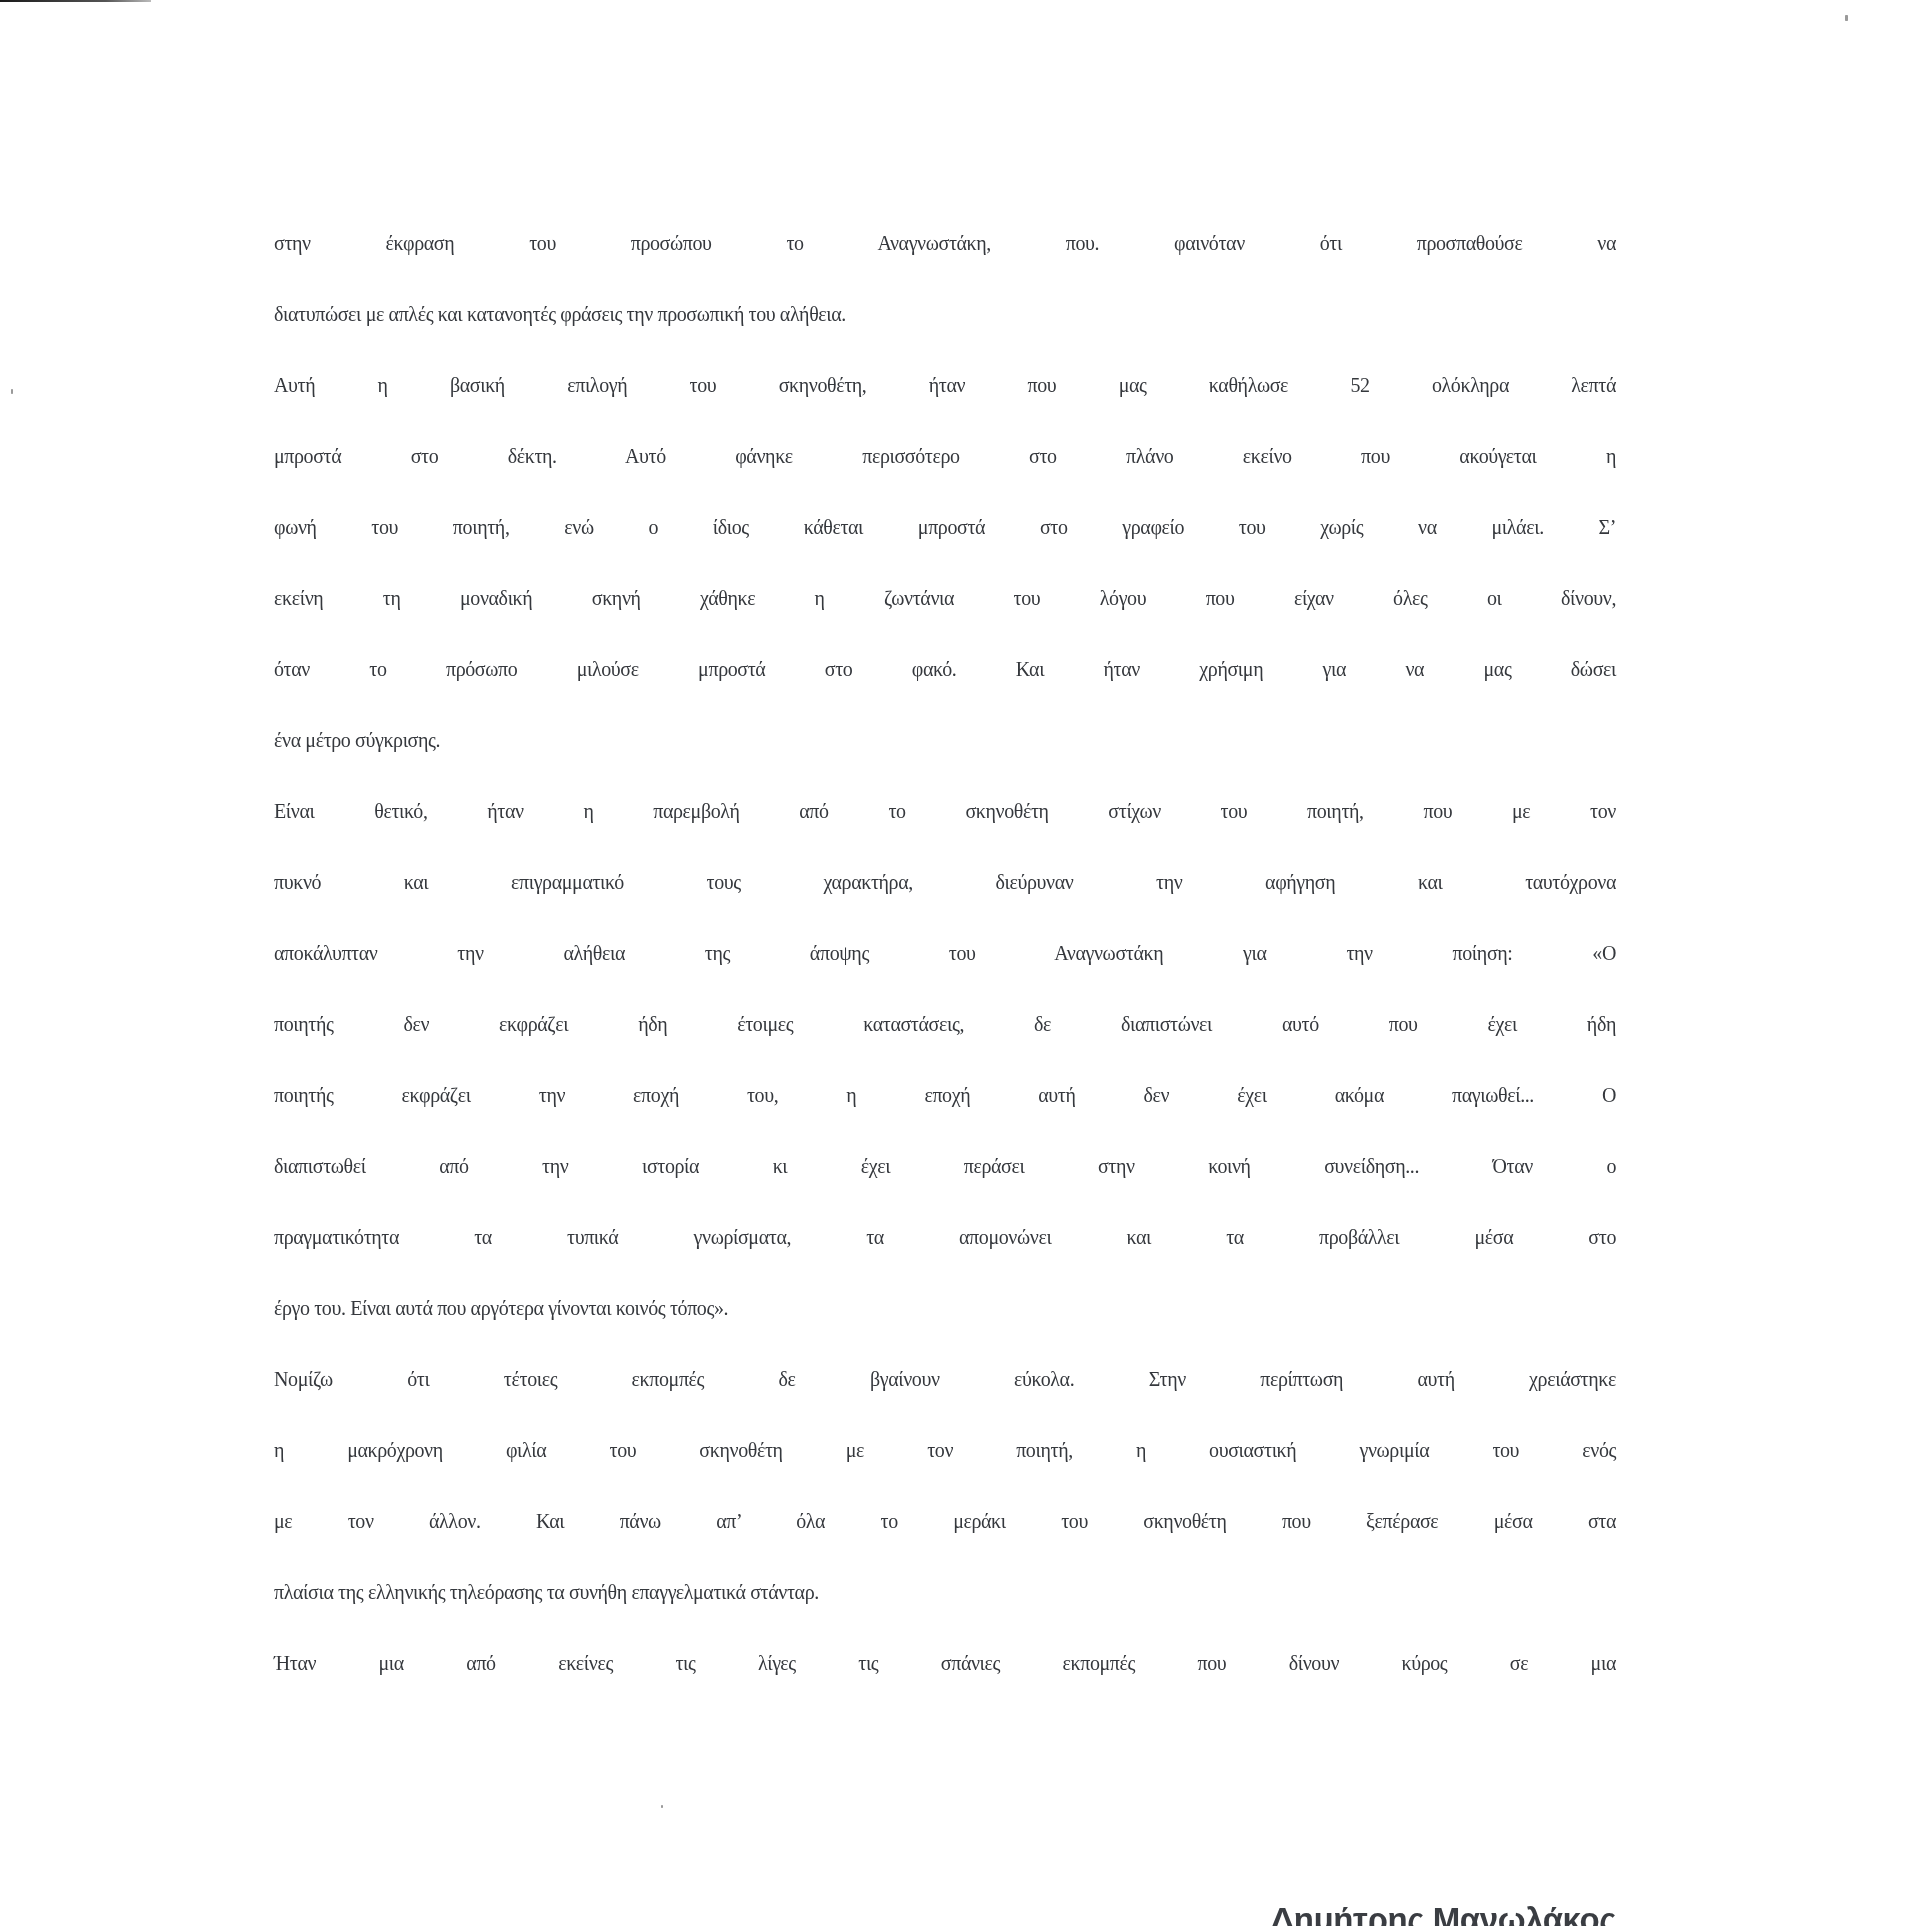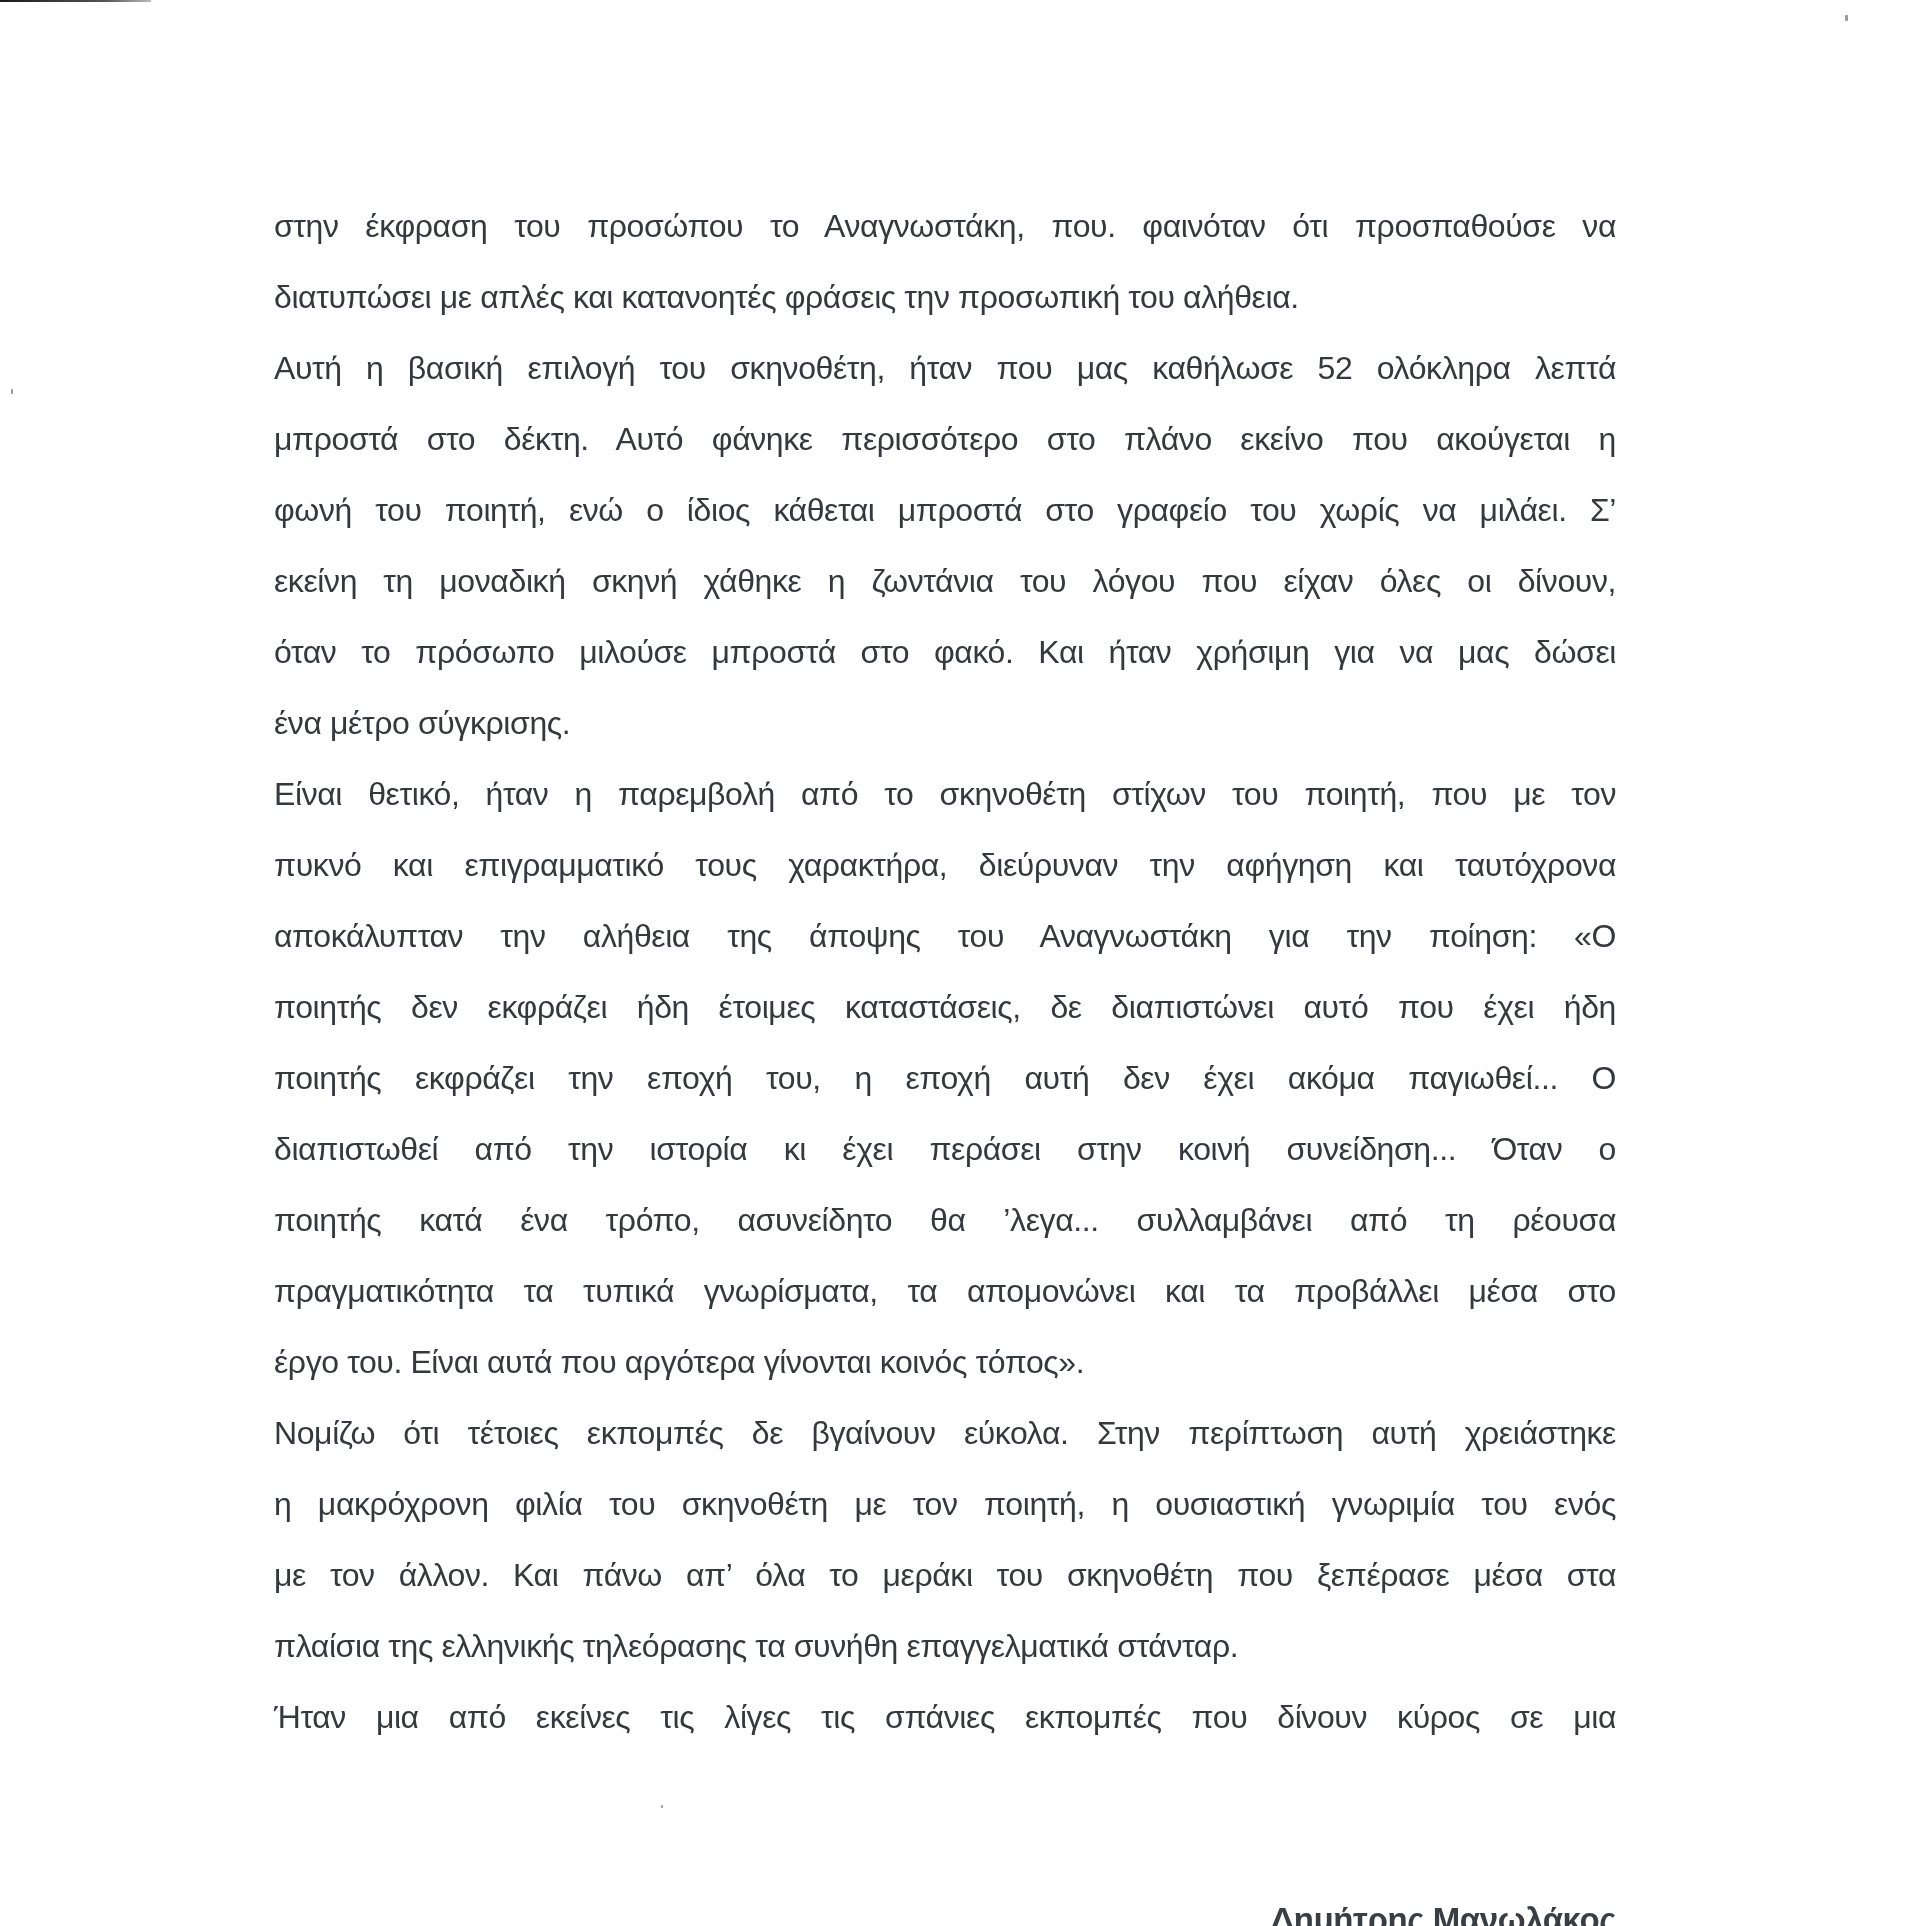--- a/index.html
+++ b/index.html
@@ -7,22 +7,22 @@
   .scan-edge {
     position: absolute; left: 0; top: 0; width: 151px; height: 1.5px;
     background: linear-gradient(to right, #1a1a1a, #555 70%, #bbb);
   }
   .page {
     position: absolute; left: 0; top: 0; width: 1912px; height: 2703px;
     font-family: "Liberation Sans", "DejaVu Sans", sans-serif;
     color: #35383d;
   }
   .body-text {
-    position: absolute; left: 274px; top: 199px; width: 1342px;
-    font-size: 32px; letter-spacing: -0.4px;
+    position: absolute; left: 274px; top: 216px; width: 1342px;
+    font-size: 20px; letter-spacing: -0.4px; font-family: Liberation Serif, serif;
   }
   .line {
     height: 71px; line-height: 54px; white-space: nowrap;
     text-align: justify; text-align-last: justify;
   }
   .line.last { text-align-last: left; text-align: right; }
   .signature {
     position: absolute; right: 296px; top: 1901px;
     font-size: 33px; font-weight: bold; color: #3a3d42; letter-spacing: -0.4px;
   }
@@ -50,21 +50,20 @@
       <div class="line last">ένα μέτρο σύγκρισης.</div>
     </div>
 
     <div class="paragraph">
       <div class="line">Είναι θετικό, ήταν η παρεμβολή από το σκηνοθέτη στίχων του ποιητή, που με τον</div>
       <div class="line">πυκνό και επιγραμματικό τους χαρακτήρα, διεύρυναν την αφήγηση και ταυτόχρονα</div>
       <div class="line">αποκάλυπταν την αλήθεια της άποψης του Αναγνωστάκη για την ποίηση: «Ο</div>
       <div class="line">ποιητής δεν εκφράζει ήδη έτοιμες καταστάσεις, δε διαπιστώνει αυτό που έχει ήδη</div>
       <div class="line">ποιητής εκφράζει την εποχή του, η εποχή αυτή δεν έχει ακόμα παγιωθεί... Ο</div>
       <div class="line">διαπιστωθεί από την ιστορία κι έχει περάσει στην κοινή συνείδηση... Όταν ο</div>
-      <div class="line">ποιητής κατά ένα τρόπο, ασυνείδητο θα ’λεγα... συλλαμβάνει από τη ρέουσα</div>
       <div class="line">πραγματικότητα τα τυπικά γνωρίσματα, τα απομονώνει και τα προβάλλει μέσα στο</div>
       <div class="line last">έργο του. Είναι αυτά που αργότερα γίνονται κοινός τόπος».</div>
     </div>
 
     <div class="paragraph">
       <div class="line">Νομίζω ότι τέτοιες εκπομπές δε βγαίνουν εύκολα. Στην περίπτωση αυτή χρειάστηκε</div>
       <div class="line">η μακρόχρονη φιλία του σκηνοθέτη με τον ποιητή, η ουσιαστική γνωριμία του ενός</div>
       <div class="line">με τον άλλον. Και πάνω απ’ όλα το μεράκι του σκηνοθέτη που ξεπέρασε μέσα στα</div>
       <div class="line last">πλαίσια της ελληνικής τηλεόρασης τα συνήθη επαγγελματικά στάνταρ.</div>
     </div>

